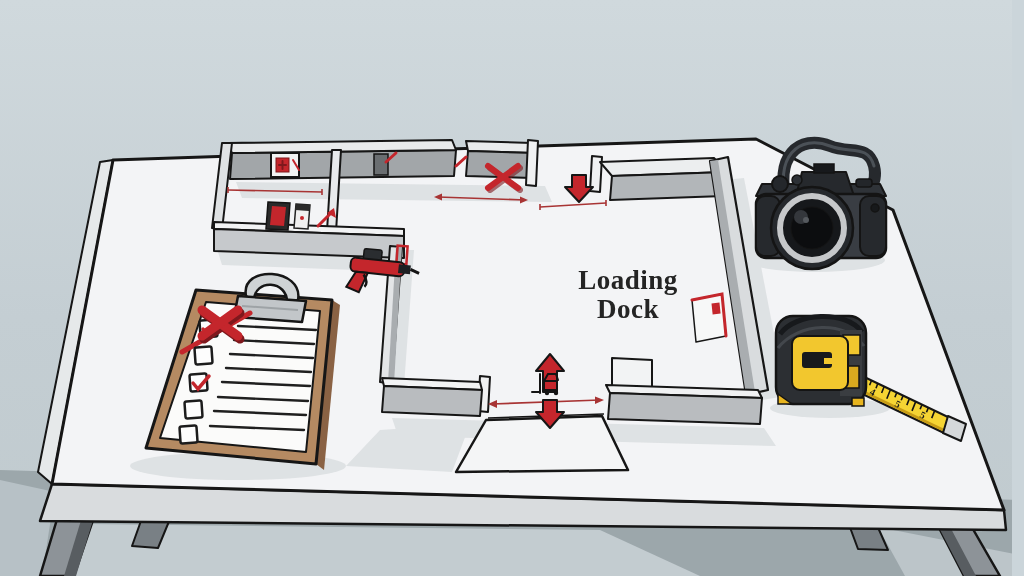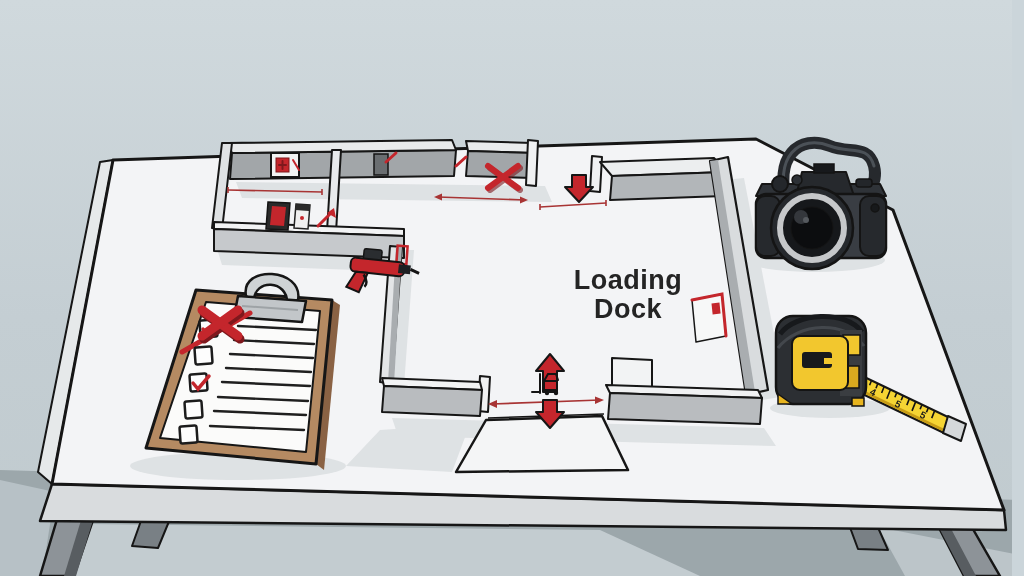--- a/index.html
+++ b/index.html
@@ -1,21 +1,21 @@
 <!DOCTYPE html>
 <html style="--red: #c4262c; --redline: #a83434; --darkred: #7e181d; --tape-yellow: #f2c72e; --board-brown: #b58a62;"><head>
 <meta charset="utf-8">
 <style>
   :root{
     --red:#c4262c; --redline:#a83434; --darkred:#7e181d;
     --tape-yellow:#f2c72e; --board-brown:#b58a62;
   }
   html,body{margin:0;padding:0;background:#cbd5da;}
   .canvas{position:relative;width:1012px;height:576px;overflow:hidden;
-          font-family:Liberation Sans, sans-serif;}
+          font-family:Liberation Serif, serif;}
   svg{display:block}
   .outline{stroke:#161616;stroke-linejoin:round;stroke-linecap:round;}
   .redf{fill:var(--red);}
   .reds{stroke:var(--red);fill:none;stroke-linecap:round;}
   .darkreds{stroke:var(--darkred);fill:none;stroke-linecap:round;}
   .mline{stroke:var(--redline);stroke-width:1.6;fill:none;}
   .mhead{fill:var(--redline);}
   .paperline{stroke:#1f1f1f;stroke-width:2.4;stroke-linecap:round;}
   .dock-label{font-weight:bold;font-size:27px;fill:#242424;letter-spacing:.5px;}
   .tape-num{font-weight:bold;font-size:10px;fill:#1b1b1b;}

